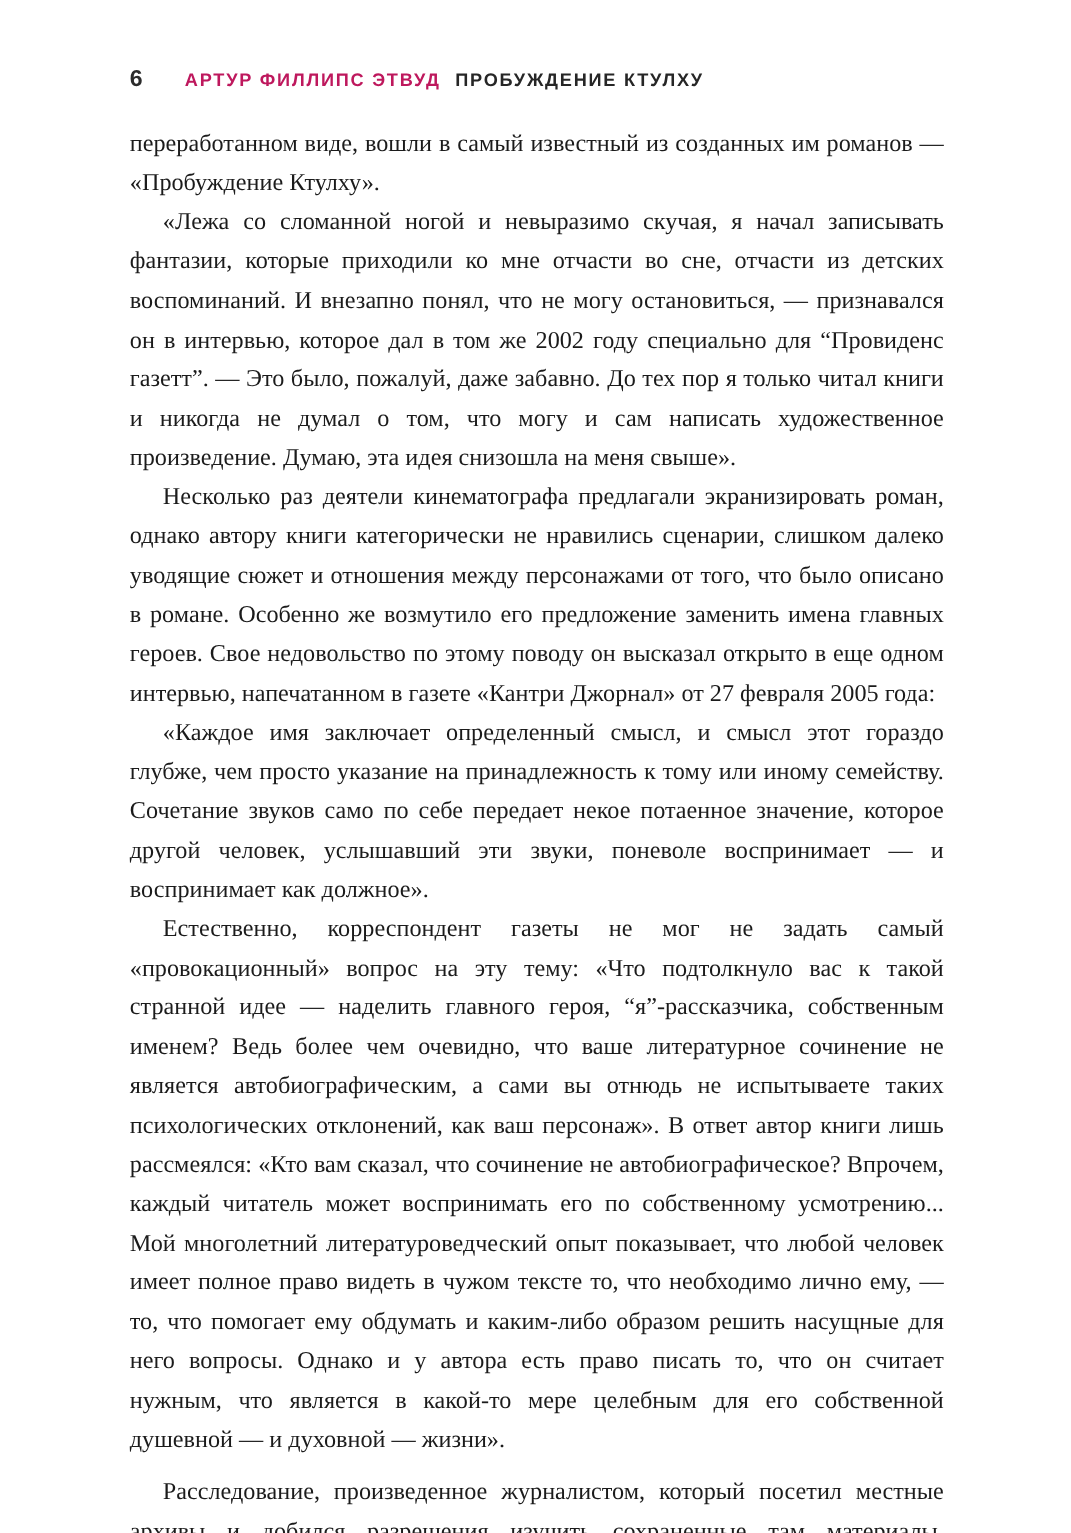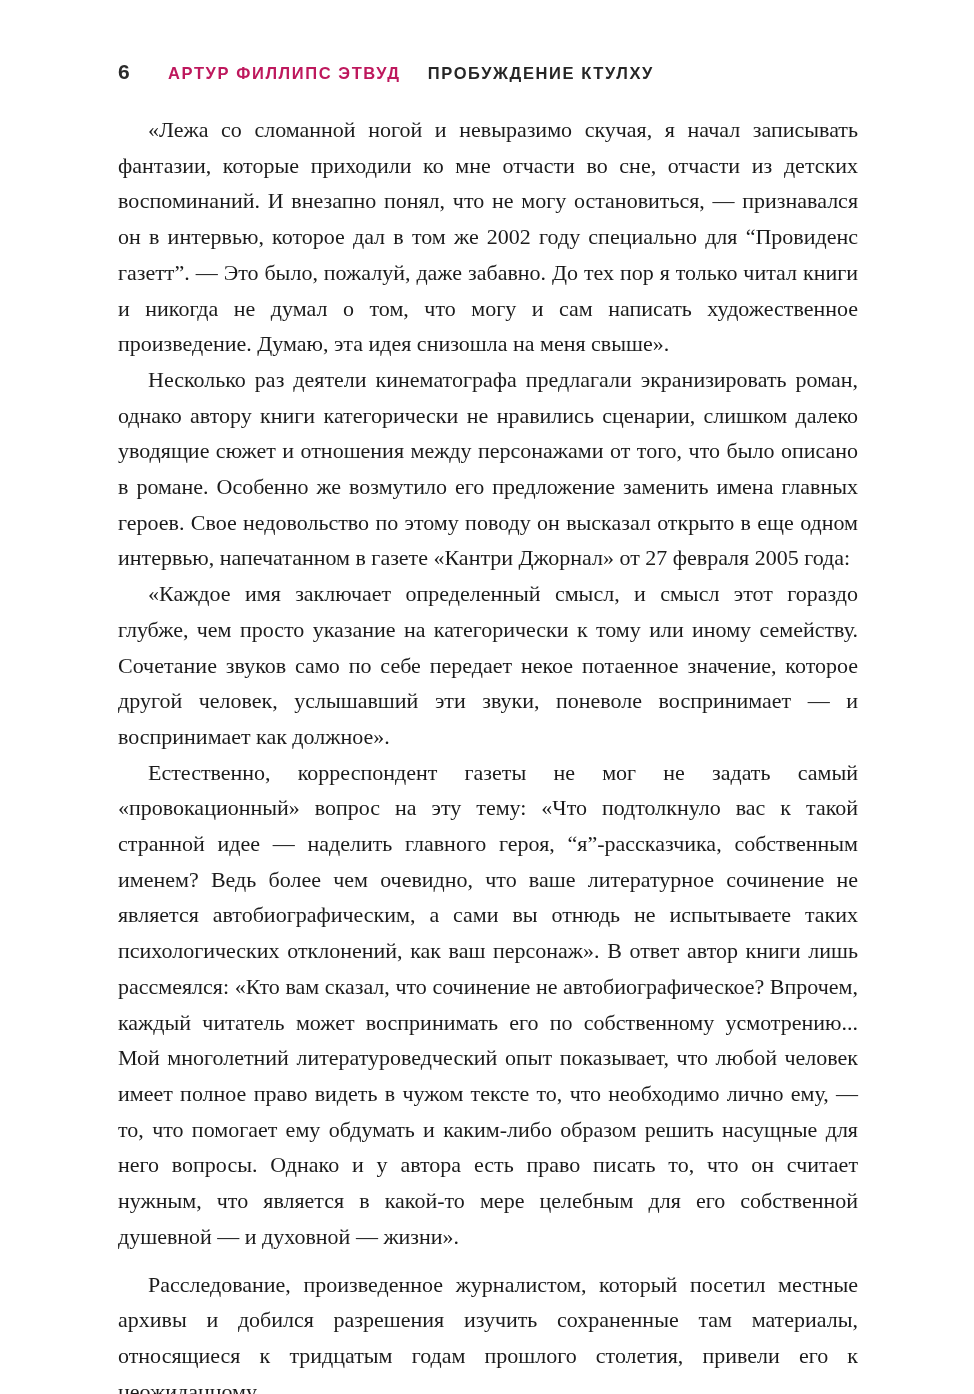--- a/index.html
+++ b/index.html
@@ -33,21 +33,21 @@
     margin-left: 36px;
     font-size: 16.5px;
     letter-spacing: 1.6px;
     white-space: nowrap;
   }
   .running-author {
     color: #be185d;
   }
   .running-book {
     color: #262626;
-    margin-left: 21px;
+    margin-left: 7px;
     text-align: right;
   }
   .body-text {
     margin-top: 22px;
     color: #1b1b1b;
     font-size: 22px;
     line-height: 35.7px;
     text-align: justify;
   }
   .body-text p {
@@ -68,20 +68,21 @@
 
   <div class="running-header">
     <span class="page-number">6</span>
     <span class="running-title">
       <span class="running-author">АРТУР ФИЛЛИПС ЭТВУД</span>
       <span class="running-book">ПРОБУЖДЕНИЕ КТУЛХУ</span>
     </span>
   </div>
 
   <div class="body-text">
+    <p>переработанном виде, вошли в самый известный из созданных им романов — «Пробуждение Ктулху».</p>
     <p class="indent">«Лежа со сломанной ногой и невыразимо скучая, я начал записывать фантазии, которые приходили ко мне отчасти во сне, отчасти из детских воспоминаний. И внезапно понял, что не могу остановиться, — признавался он в интервью, которое дал в том же 2002 году специально для “Провиденс газетт”. — Это было, пожалуй, даже забавно. До тех пор я только читал книги и никогда не думал о том, что могу и сам написать художественное произведение. Думаю, эта идея снизошла на меня свыше».</p>
     <p class="indent">Несколько раз деятели кинематографа предлагали экранизировать роман, однако автору книги категорически не нравились сценарии, слишком далеко уводящие сюжет и отношения между персонажами от того, что было описано в романе. Особенно же возмутило его предложение заменить имена главных героев. Свое недовольство по этому поводу он высказал открыто в еще одном интервью, напечатанном в газете «Кантри Джорнал» от 27 февраля 2005 года:</p>
-    <p class="indent">«Каждое имя заключает определенный смысл, и смысл этот гораздо глубже, чем просто указание на категорически к тому или иному семейству. Сочетание звуков само по себе передает некое потаенное значение, которое другой человек, услышавший эти звуки, поневоле воспринимает — и воспринимает как должное».</p>
+    <p class="indent">«Каждое имя заключает определенный смысл, и смысл этот гораздо глубже, чем просто указание на принадлежность к тому или иному семейству. Сочетание звуков само по себе передает некое потаенное значение, которое другой человек, услышавший эти звуки, поневоле воспринимает — и воспринимает как должное».</p>
     <p class="indent">Естественно, корреспондент газеты не мог не задать самый «провокационный» вопрос на эту тему: «Что подтолкнуло вас к такой странной идее — наделить главного героя, “я”-рассказчика, собственным именем? Ведь более чем очевидно, что ваше литературное сочинение не является автобиографическим, а сами вы отнюдь не испытываете таких психологических отклонений, как ваш персонаж». В ответ автор книги лишь рассмеялся: «Кто вам сказал, что сочинение не автобиографическое? Впрочем, каждый читатель может воспринимать его по собственному усмотрению... Мой многолетний литературоведческий опыт показывает, что любой человек имеет полное право видеть в чужом тексте то, что необходимо лично ему, — то, что помогает ему обдумать и каким-либо образом решить насущные для него вопросы. Однако и у автора есть право писать то, что он считает нужным, что является в какой-то мере целебным для его собственной душевной — и духовной — жизни».</p>
     <p class="indent section-break">Расследование, произведенное журналистом, который посетил местные архивы и добился разрешения изучить сохраненные там материалы, относящиеся к тридцатым годам прошлого столетия, привели его к неожиданному</p>
   </div>
 
 </div>
 
 </body></html>

